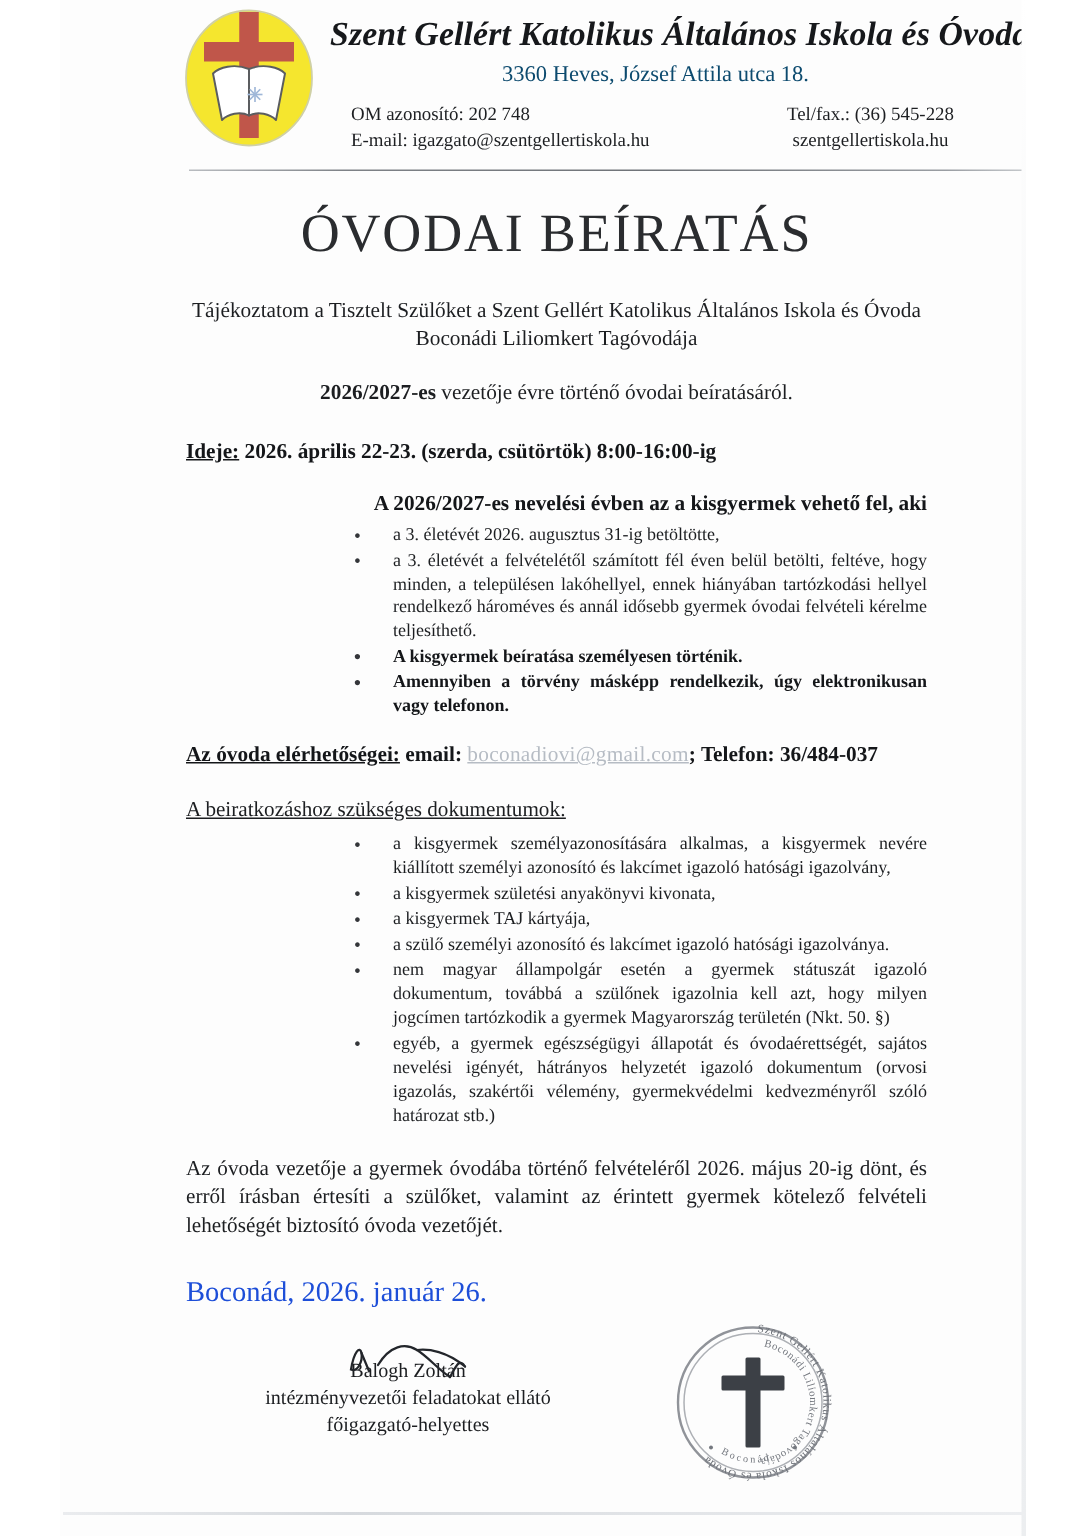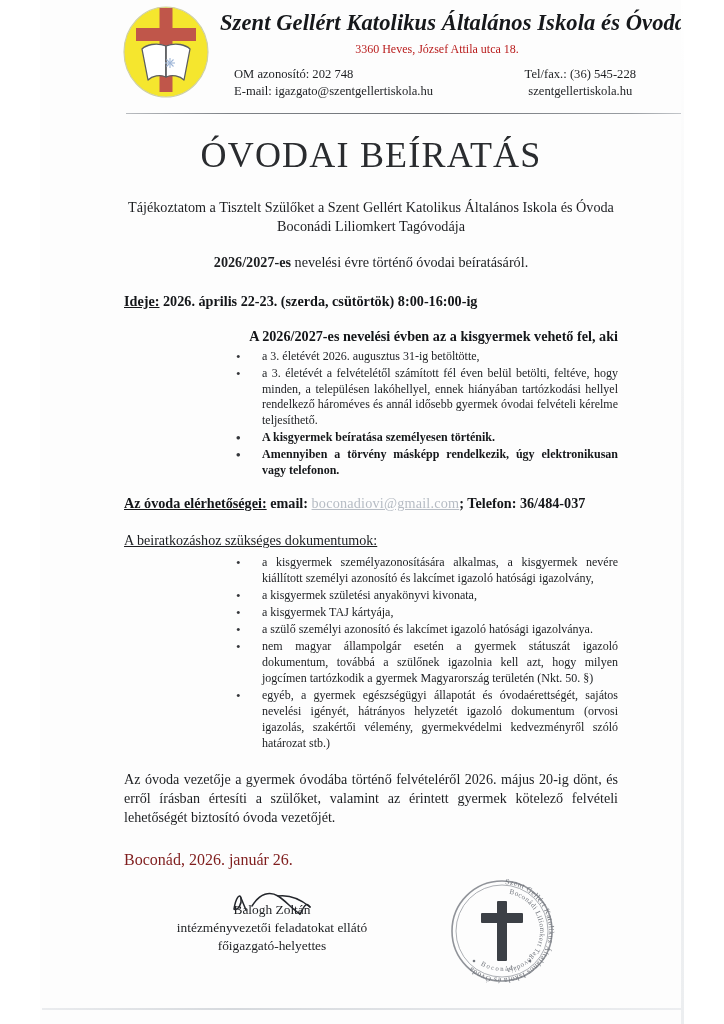--- a/index.html
+++ b/index.html
@@ -65,22 +65,22 @@
     font-family: "Liberation Serif", "DejaVu Serif", serif;
     font-style: italic;
     font-weight: bold;
     font-size: 22.5px;
     letter-spacing: .1px;
     color: #16181b;
     white-space: nowrap;
     margin: 0 0 6px 0;
   }
   .school-address {
-    font-size: 12px;
-    color: #b91c1c;
+    font-size: 15px;
+    color: #0c4a6e;
     margin: 0 0 9px 0;
   }
   .contact-grid {
     display: flex;
     justify-content: space-between;
     font-size: 12.6px;
     line-height: 1.38;
     color: #1d1f22;
     padding: 0 18px 0 14px;
     align-items: center;
@@ -189,23 +189,23 @@
 
   .closing {
     font-size: 14.1px;
     line-height: 1.36;
     text-align: justify;
     margin: 18px 0 0 0;
     color: #1c1e21;
   }
 
   .place-date {
-    font-size: 16px;
+    font-size: 19px;
     margin: 24px 0 0 0;
-    color: #7f1d1d;
+    color: #1d4ed8;
   }
 
   
   .sig-area {
     position: relative;
     margin-top: 14px;
     height: 120px;
   }
   .sig-block {
     position: absolute;
@@ -294,21 +294,21 @@
   <div class="doc-body">
 
     <h1 class="doc-title">ÓVODAI BEÍRATÁS</h1>
 
     <p class="intro">
       <span>Tájékoztatom a Tisztelt Szülőket a Szent Gellért Katolikus Általános Iskola és Óvoda</span><br>
       <span>Boconádi Liliomkert Tagóvodája</span>
     </p>
 
     <p class="subintro">
-      <b>2026/2027-es</b><span> nevelési évre történő óvodai beíratásáról.</span>
+      <b>2026/2027-es</b><span> vezetője évre történő óvodai beíratásáról.</span>
     </p>
 
     <p class="line-ideje">
       <span class="u">Ideje:</span><span> 2026. április 22-23. (szerda, csütörtök) 8:00-16:00-ig</span>
     </p>
 
     <p class="lead-bold">A 2026/2027-es nevelési évben az a kisgyermek vehető fel, aki</p>
 
     <ul class="doc-list">
       <li>a 3. életévét 2026. augusztus 31-ig betöltötte,</li>

